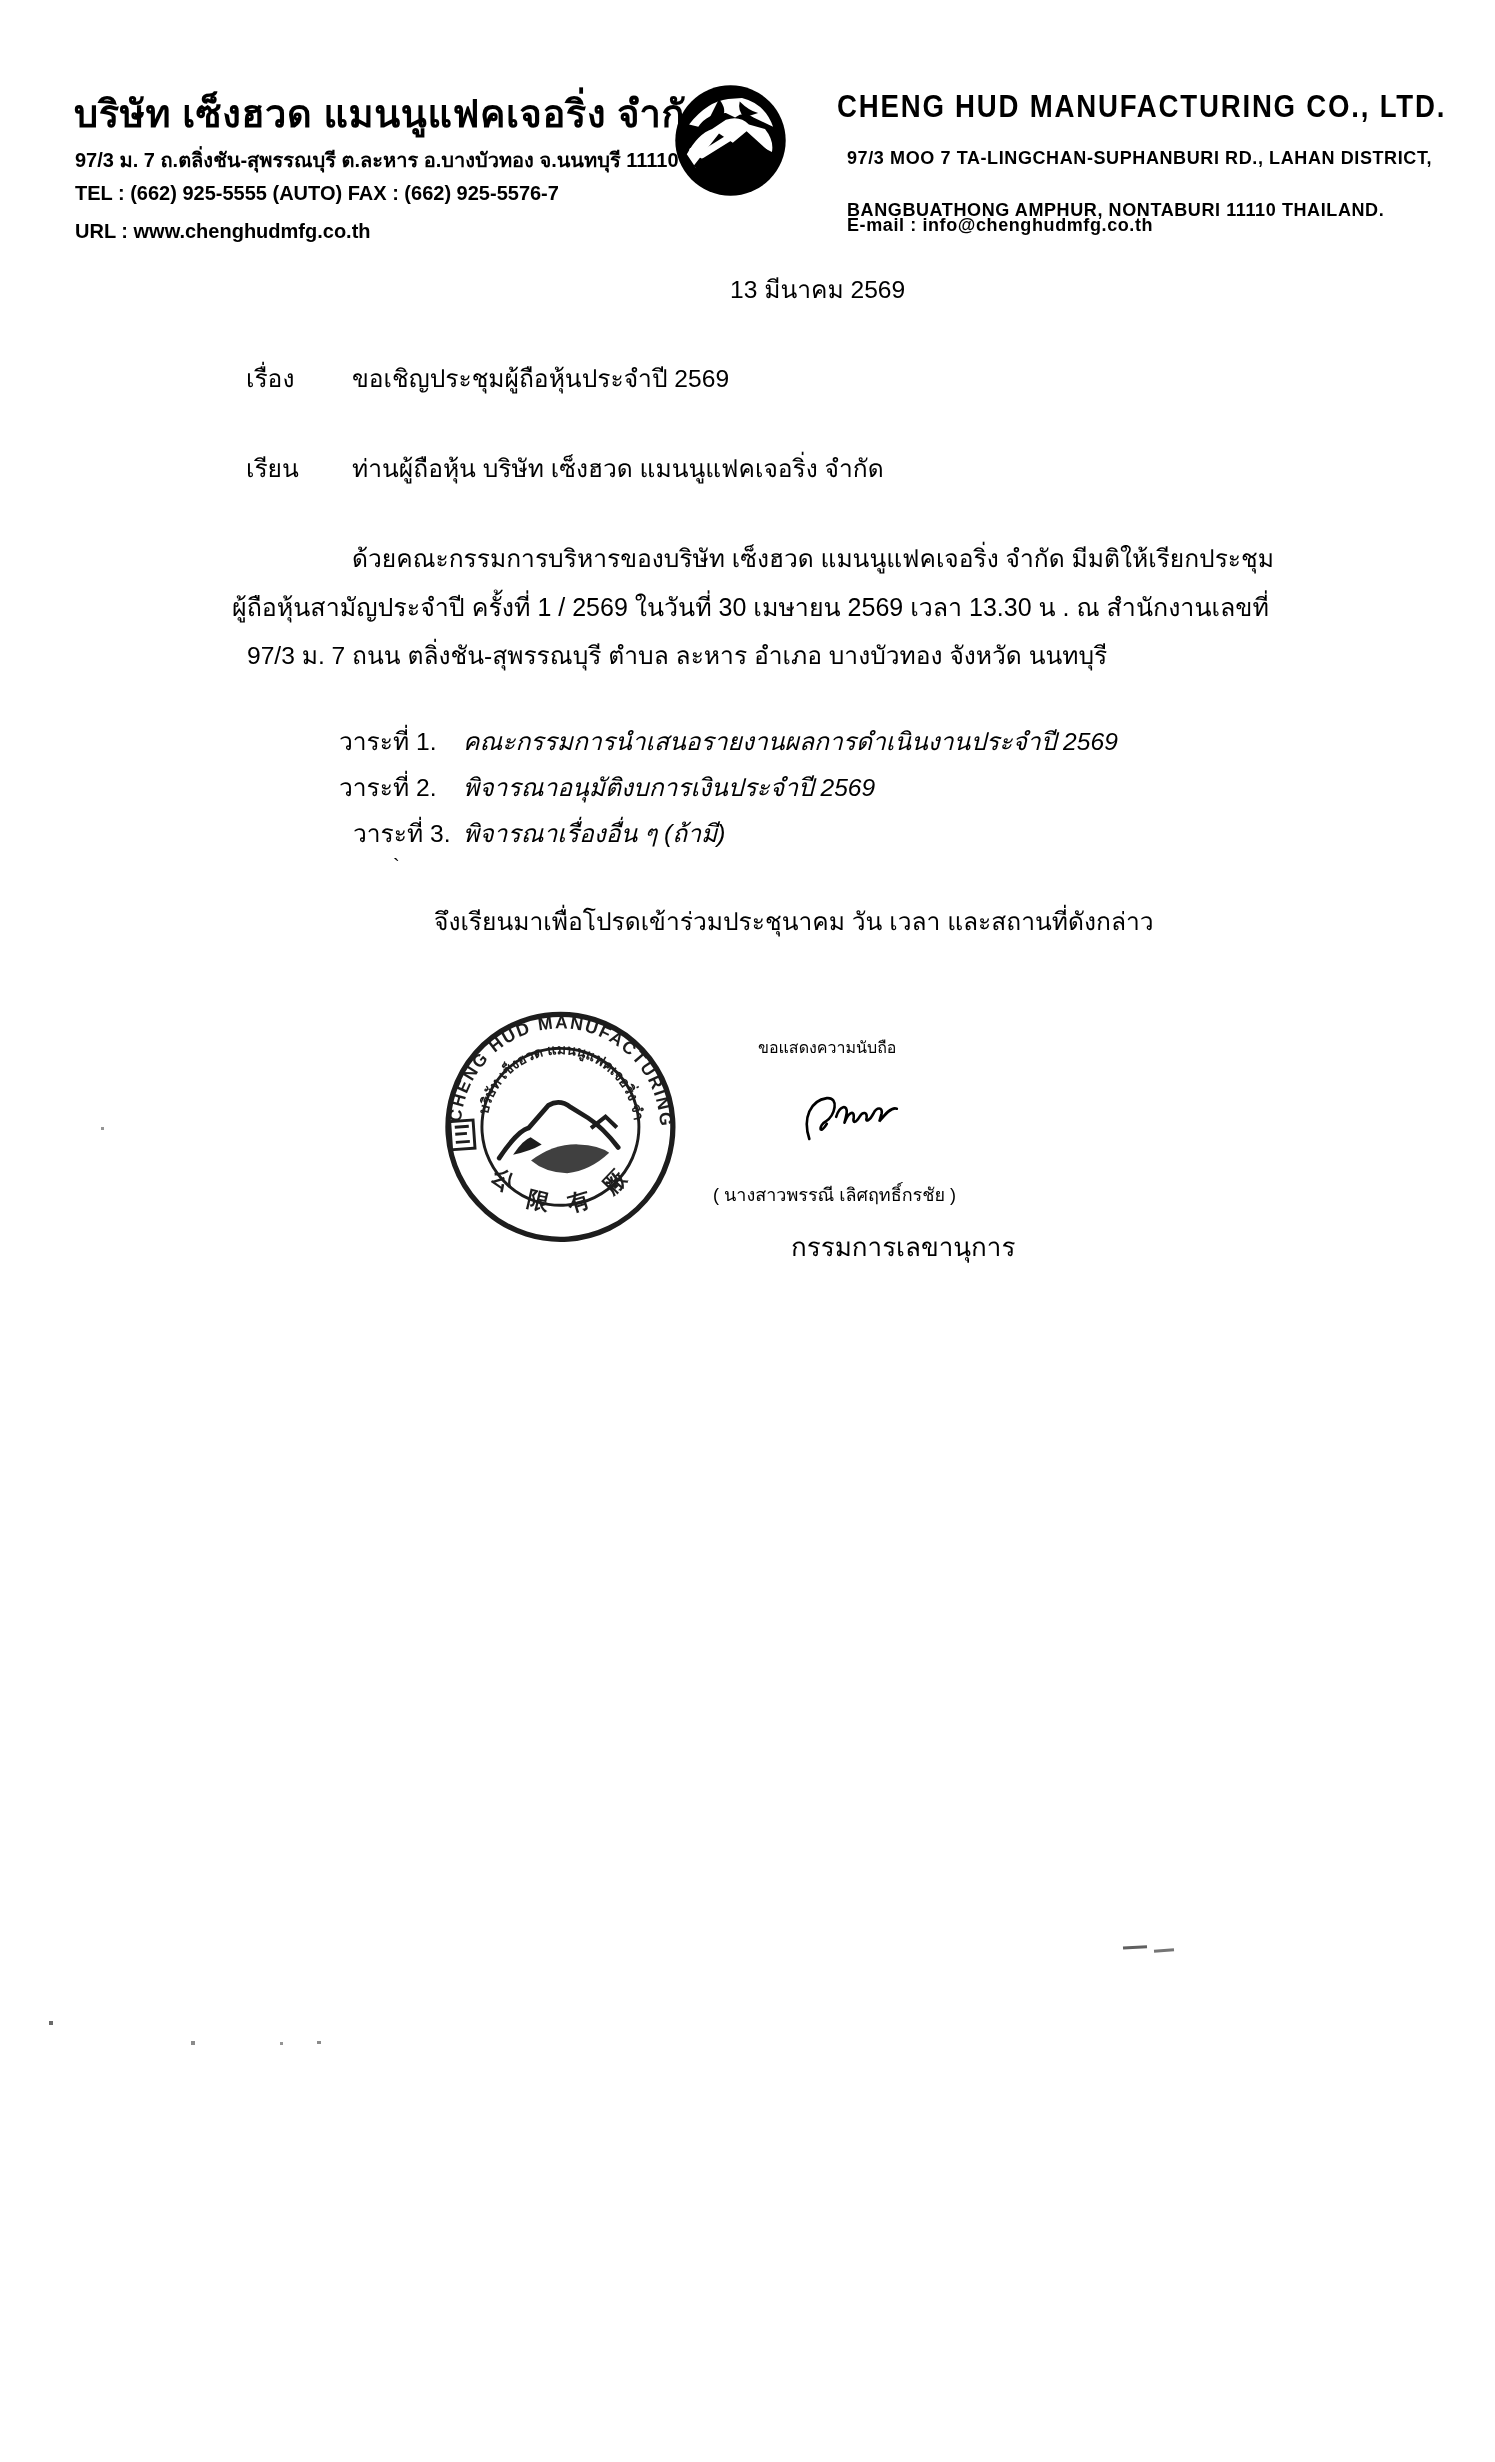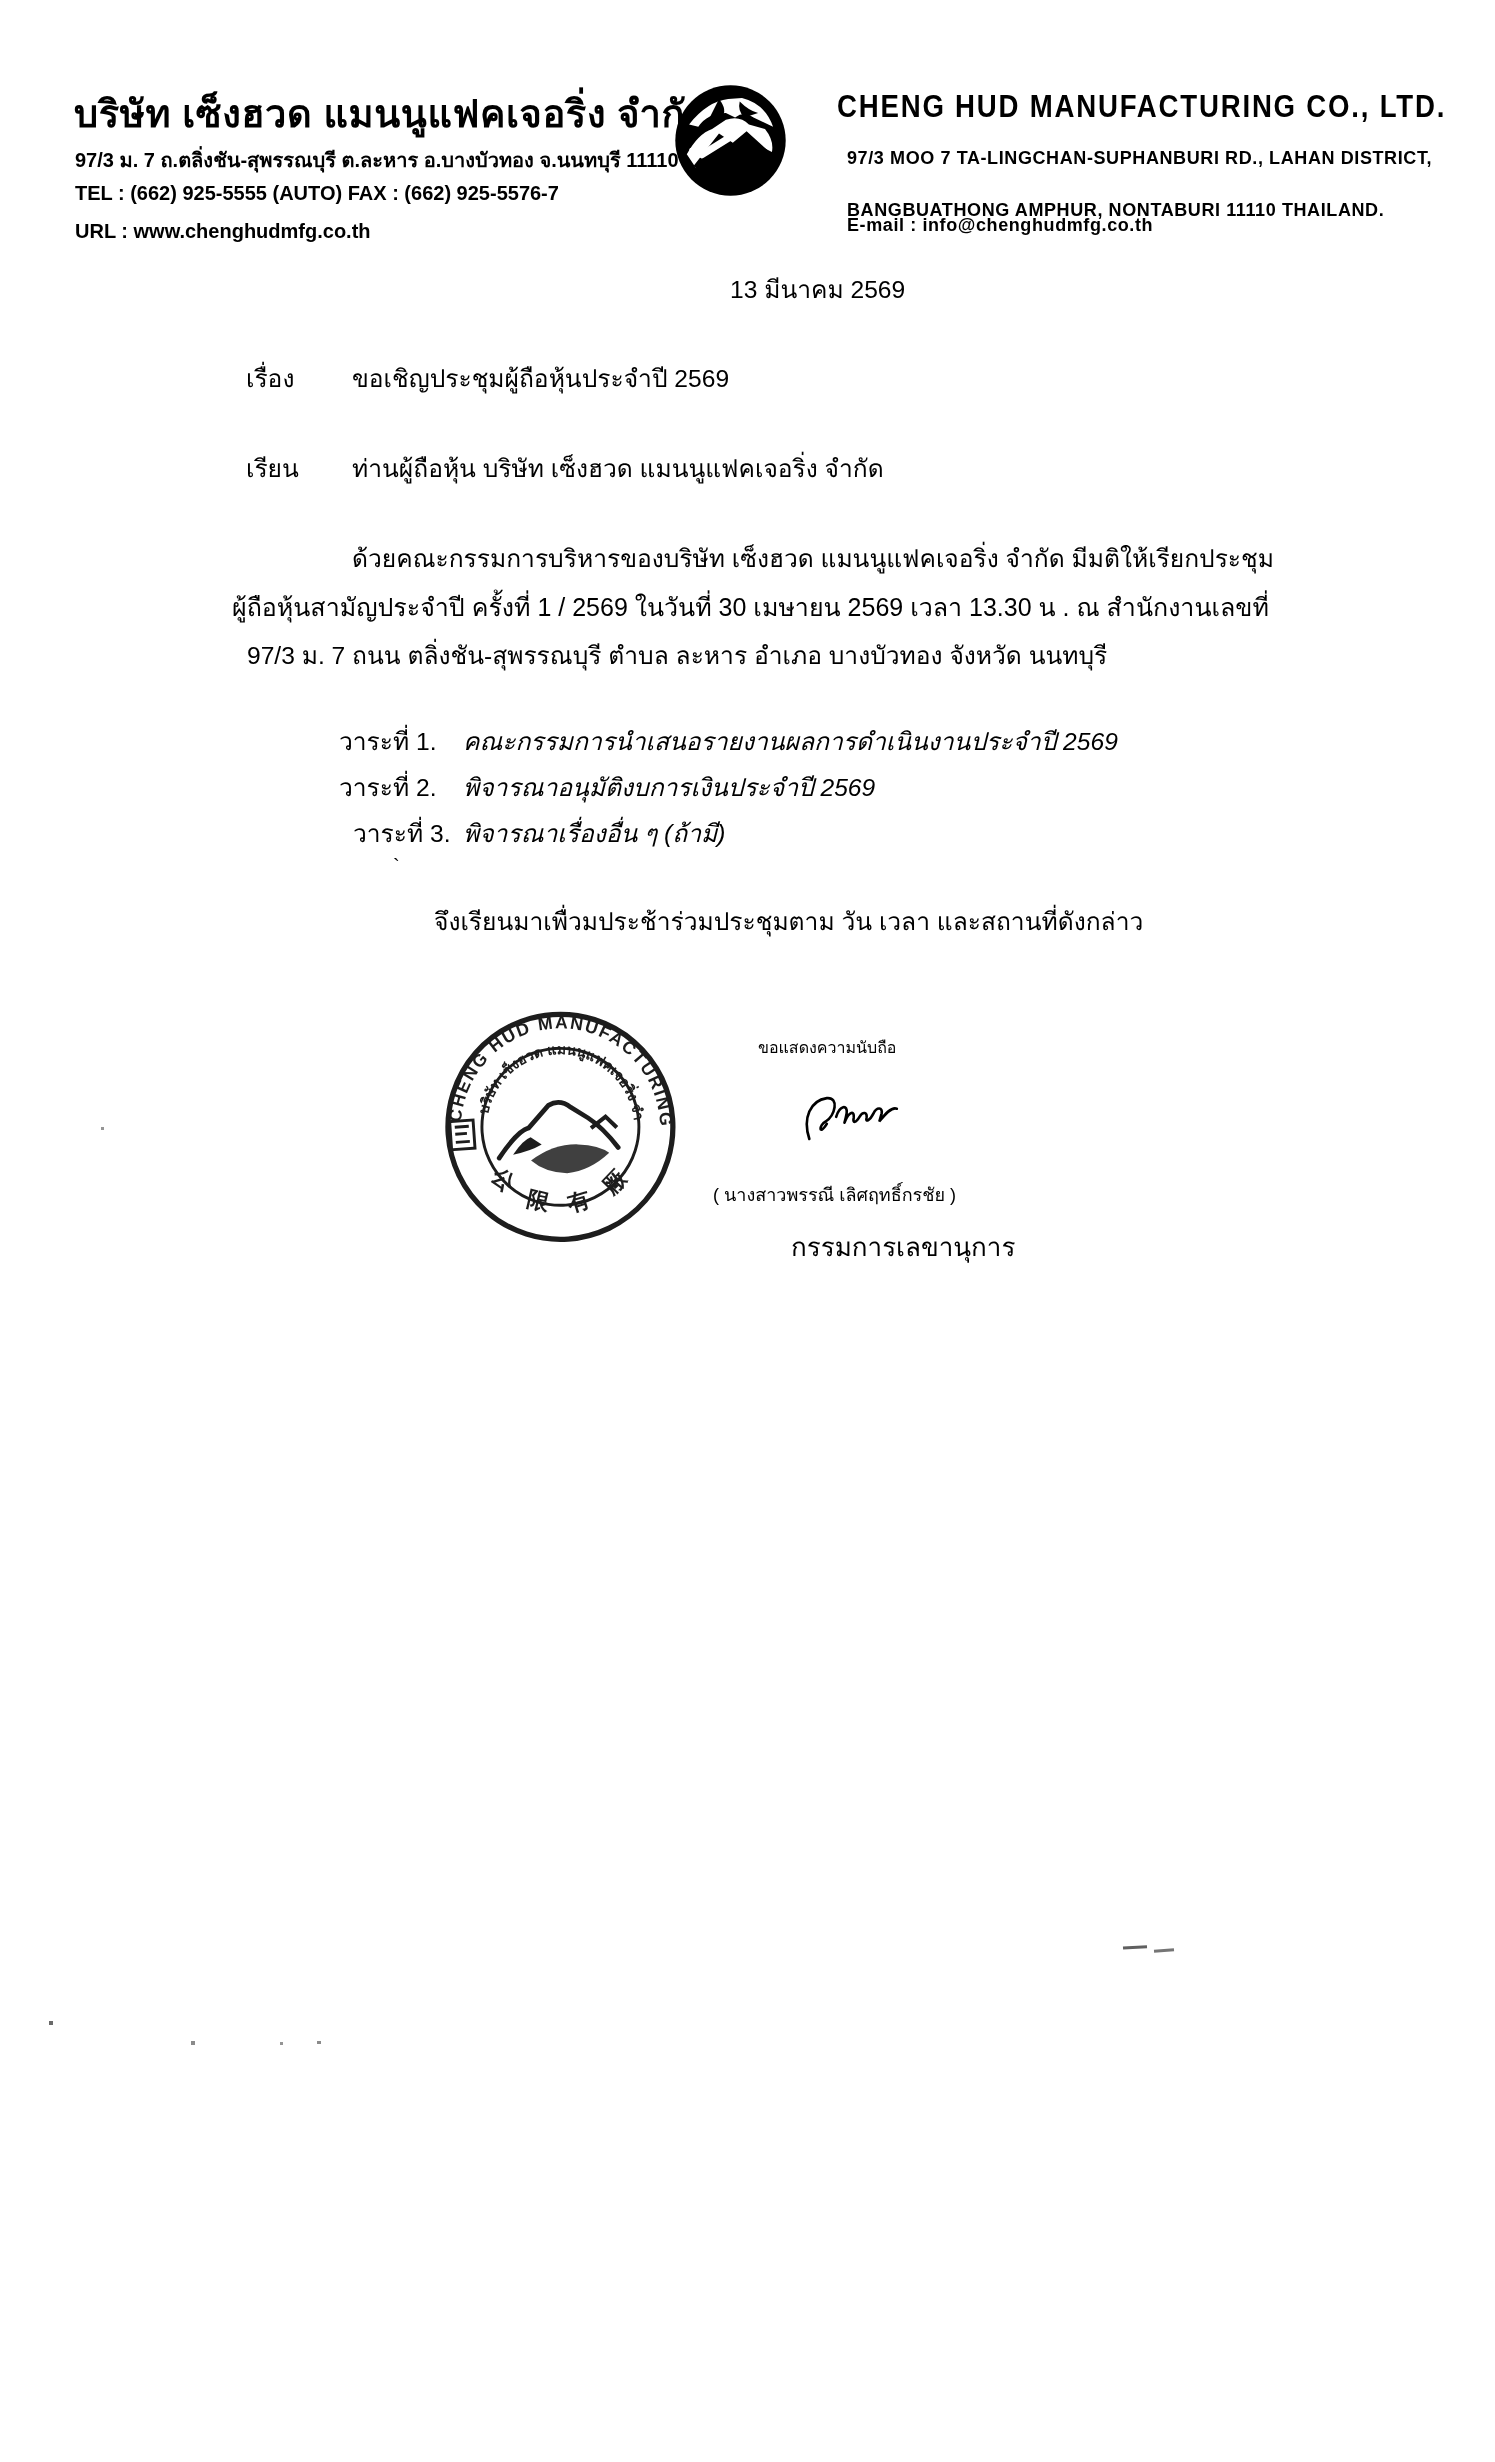--- a/index.html
+++ b/index.html
@@ -123,21 +123,21 @@
   <div class="abs agenda-text ag1-t">คณะกรรมการนำเสนอรายงานผลการดำเนินงานประจำปี 2569</div>
 
   <div class="abs agenda-label ag2-l">วาระที่ 2.</div>
   <div class="abs agenda-text ag2-t">พิจารณาอนุมัติงบการเงินประจำปี 2569</div>
 
   <div class="abs agenda-label ag3-l">วาระที่ 3.</div>
   <div class="abs agenda-text ag3-t">พิจารณาเรื่องอื่น ๆ (ถ้ามี)</div>
 
   <div class="abs tick">`</div>
 
-  <div class="abs closing">จึงเรียนมาเพื่วมประช้าร่วมประชุมตาม วัน เวลา และสถานที่ดังกล่าว</div>
+  <div class="abs closing">จึงเรียนมาเพื่อโปรดเข้าร่วมประชุนาคม วัน เวลา และสถานที่ดังกล่าว</div>
 
   <div class="abs stamp-wrap">
     <svg viewBox="0 0 408 420" width="239" height="246" style="opacity:.92" transform="rotate(-4)">
       <defs>
         <path id="arcTopEn" d="M 34,210 A 170,170 0 1 1 374,210"></path>
         <path id="arcTopTh" d="M 78,210 A 126,126 0 1 1 330,210"></path>
         <path id="arcBottom" d="M 64,252 A 148,148 0 0 0 344,252"></path>
       </defs>
       <circle cx="204" cy="208" r="192" fill="none" stroke="#0a0a0a" stroke-width="9"></circle>
       <circle cx="204" cy="208" r="134" fill="none" stroke="#0a0a0a" stroke-width="5"></circle>

